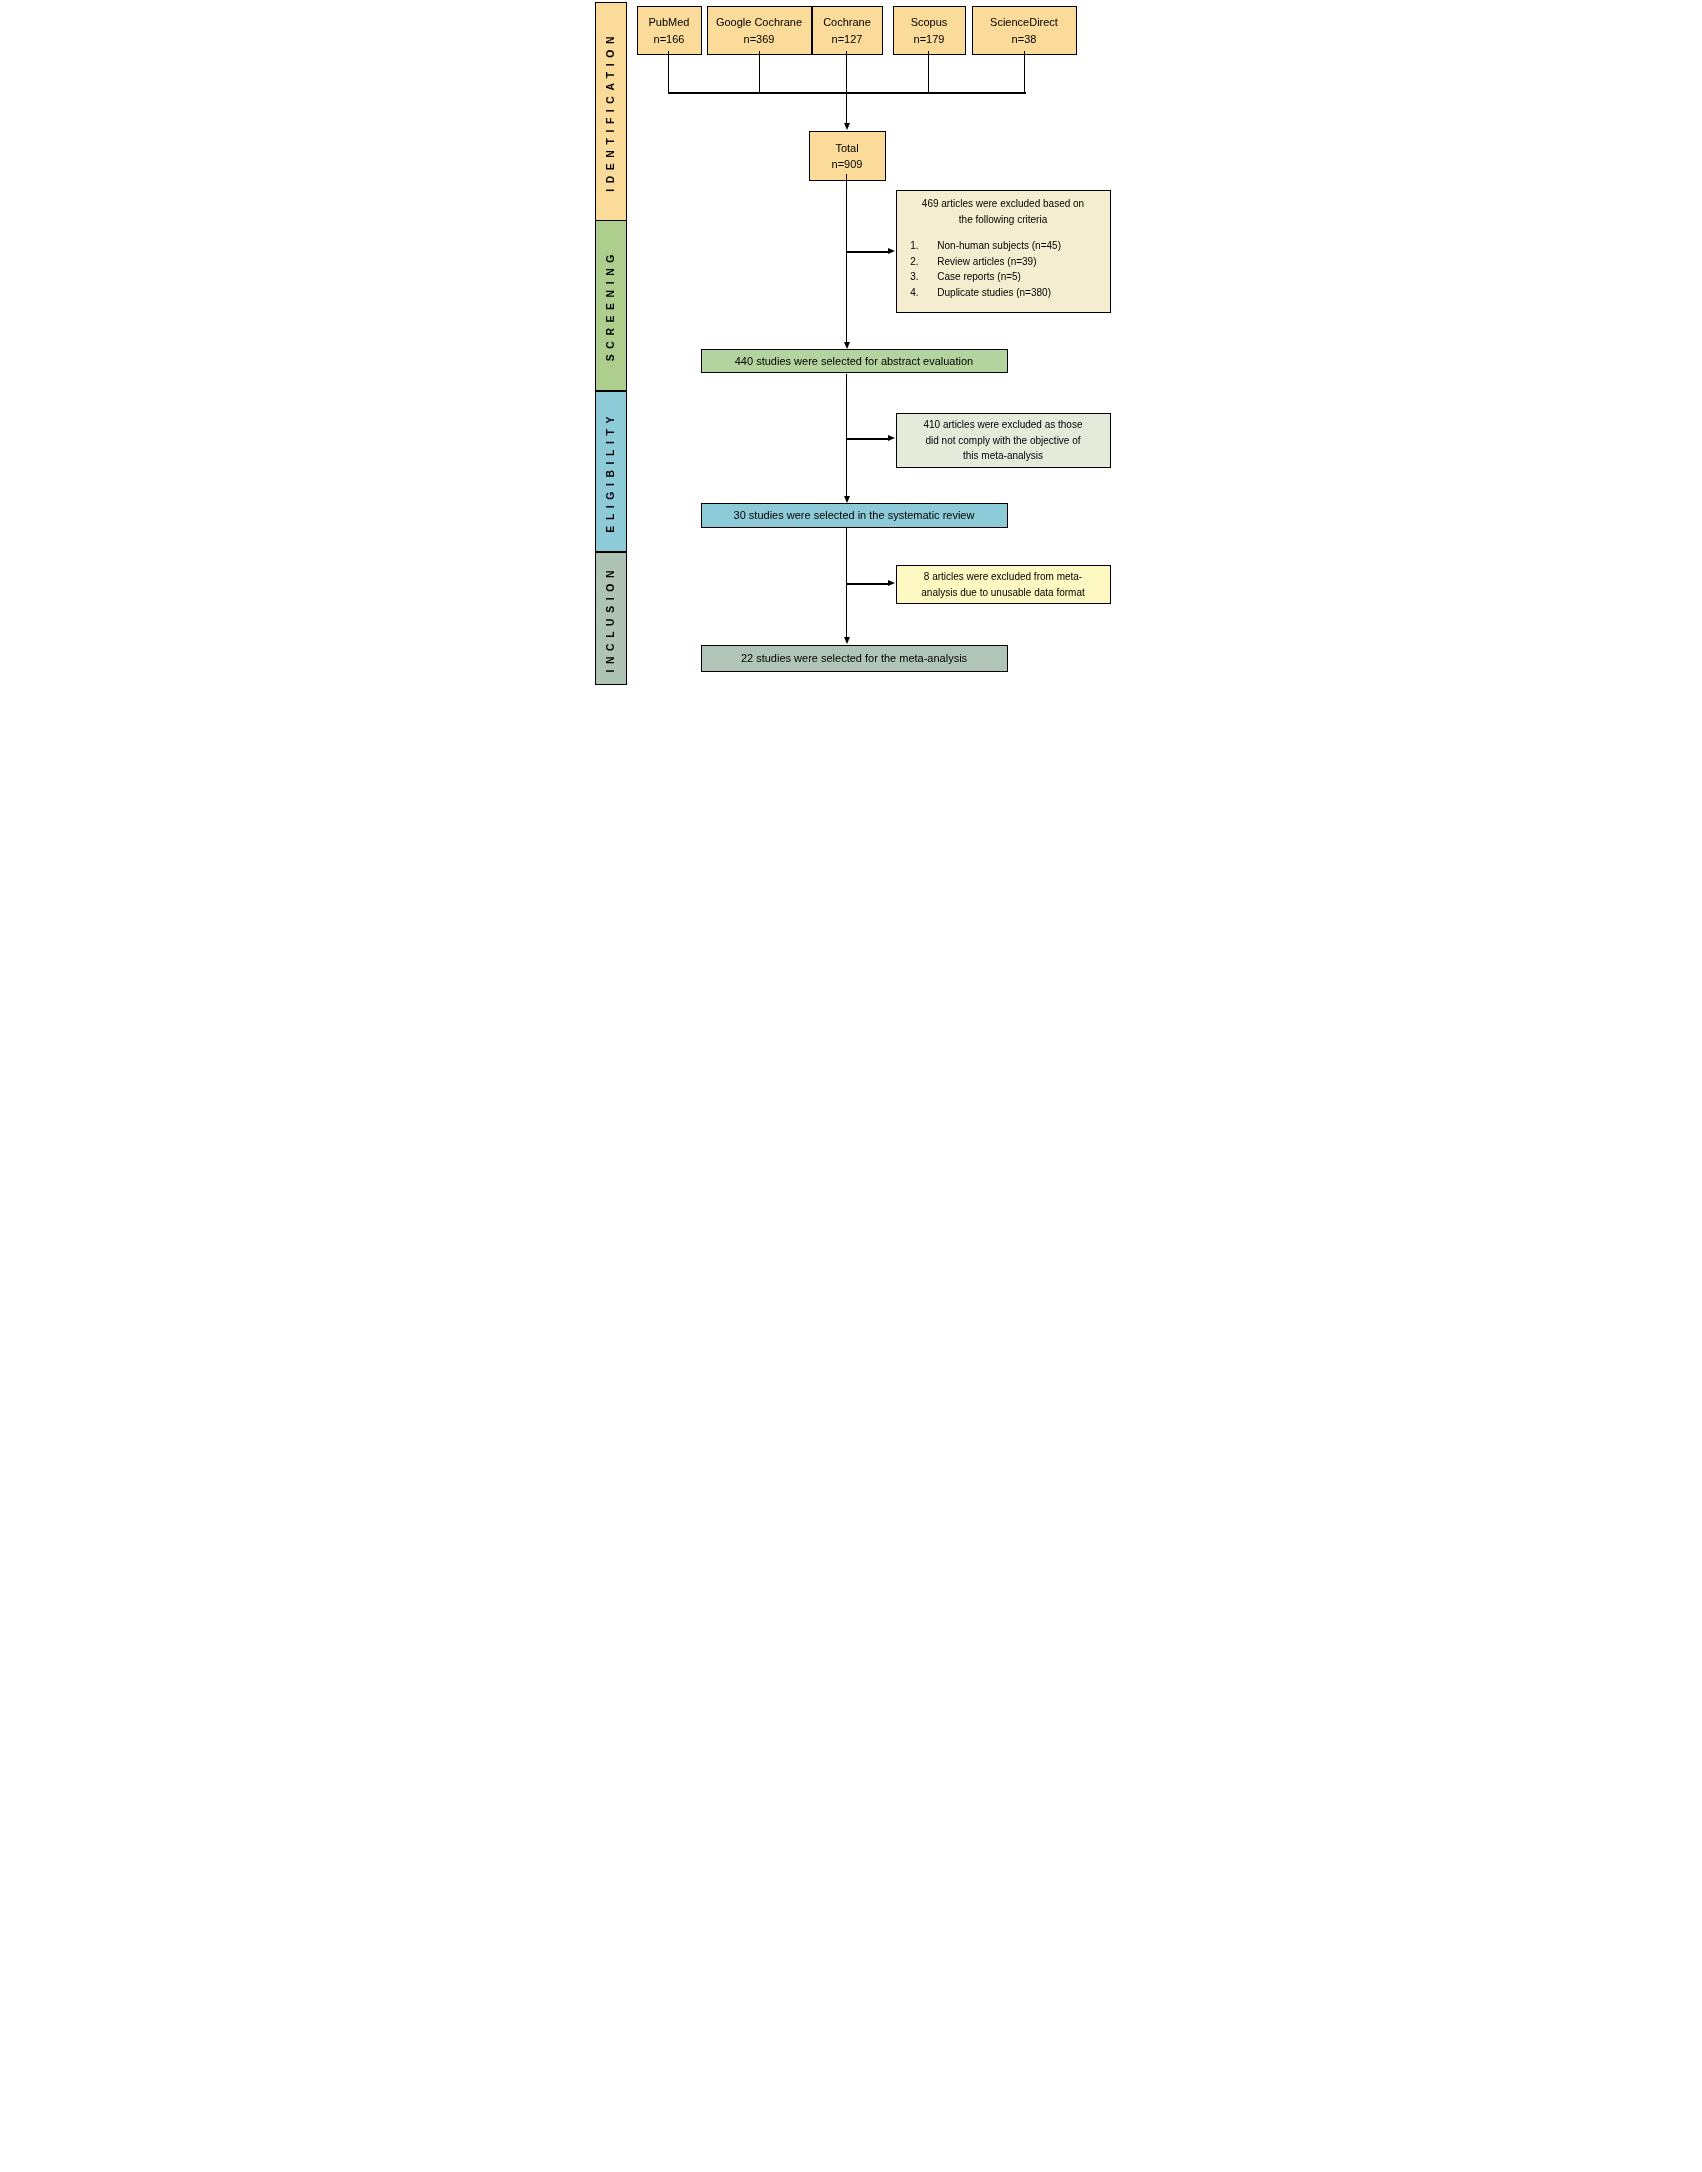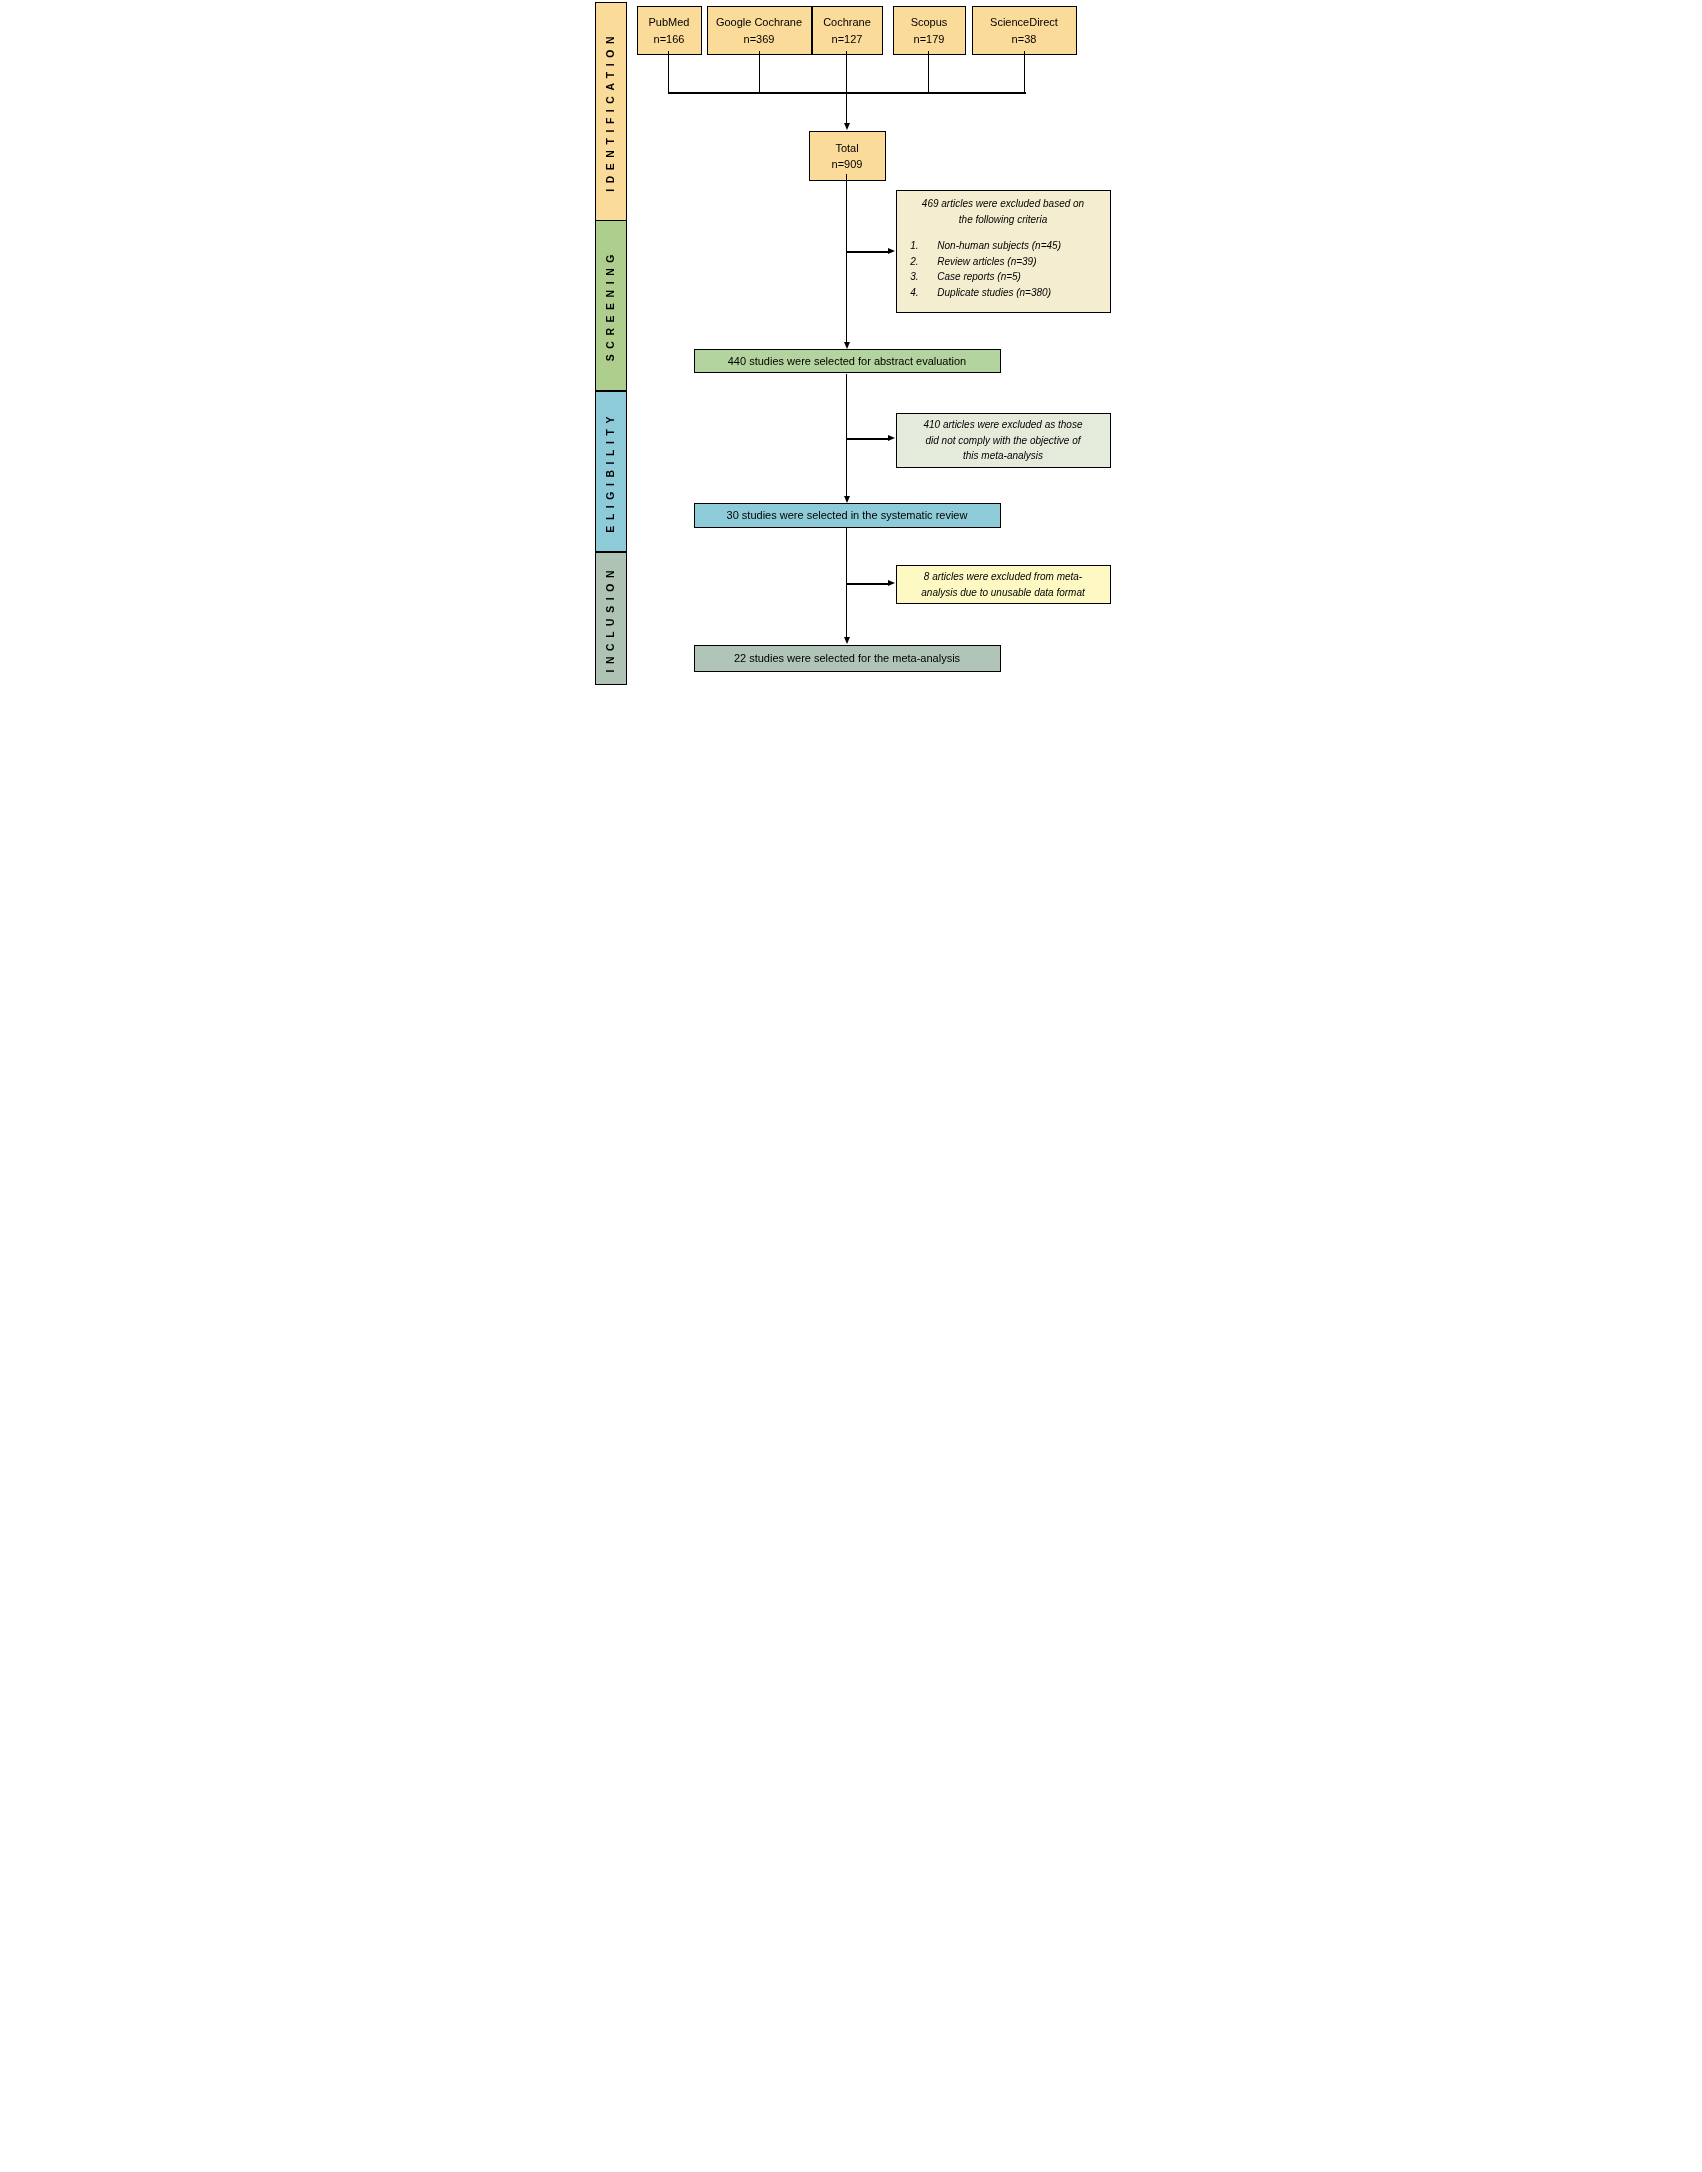--- a/index.html
+++ b/index.html
@@ -45,26 +45,26 @@
   }
   .source-box{top:6px;height:49px;background:#FBDB9A;}
   .src-pubmed{left:46px;width:65px;}
   .src-gscholar{left:116px;width:105px;}
   .src-cochrane{left:221px;width:71px;}
   .src-scopus{left:302px;width:73px;}
   .src-sciencedirect{left:381px;width:105px;}
 
   .total-box{left:218px;top:131px;width:77px;height:50px;background:#FBDB9A;}
 
-  .result-box{left:103px;width:307px;background:#B3D49E;}
+  .result-box{left:110px;width:307px;background:#B3D49E;}
   .result-screening{top:349px;height:24px;background:#B3D49E;}
   .result-eligibility{top:503px;height:25px;background:#8ECBD8;text-align:center;}
   .result-inclusion{top:645px;height:27px;background:#B0C5B7;}
 
-  .excl-box{left:305px;width:215px;font-size:10px;line-height:1.55;font-style:italic;}
+  .excl-box{left:305px;width:215px;font-size:10px;line-height:1.55;}
   .excl-screening{
     top:190px;height:123px;background:#F4EDCF;
     justify-content:flex-start;
     padding:5.2px 6px 0 6px;
   }
   .excl-eligibility{top:413px;height:55px;background:#E4EBDB;}
   .excl-inclusion{top:565px;height:39px;background:#fef9c3;}
 
   .excl-title{width:100%;text-align:center;}
   .criteria-list{

